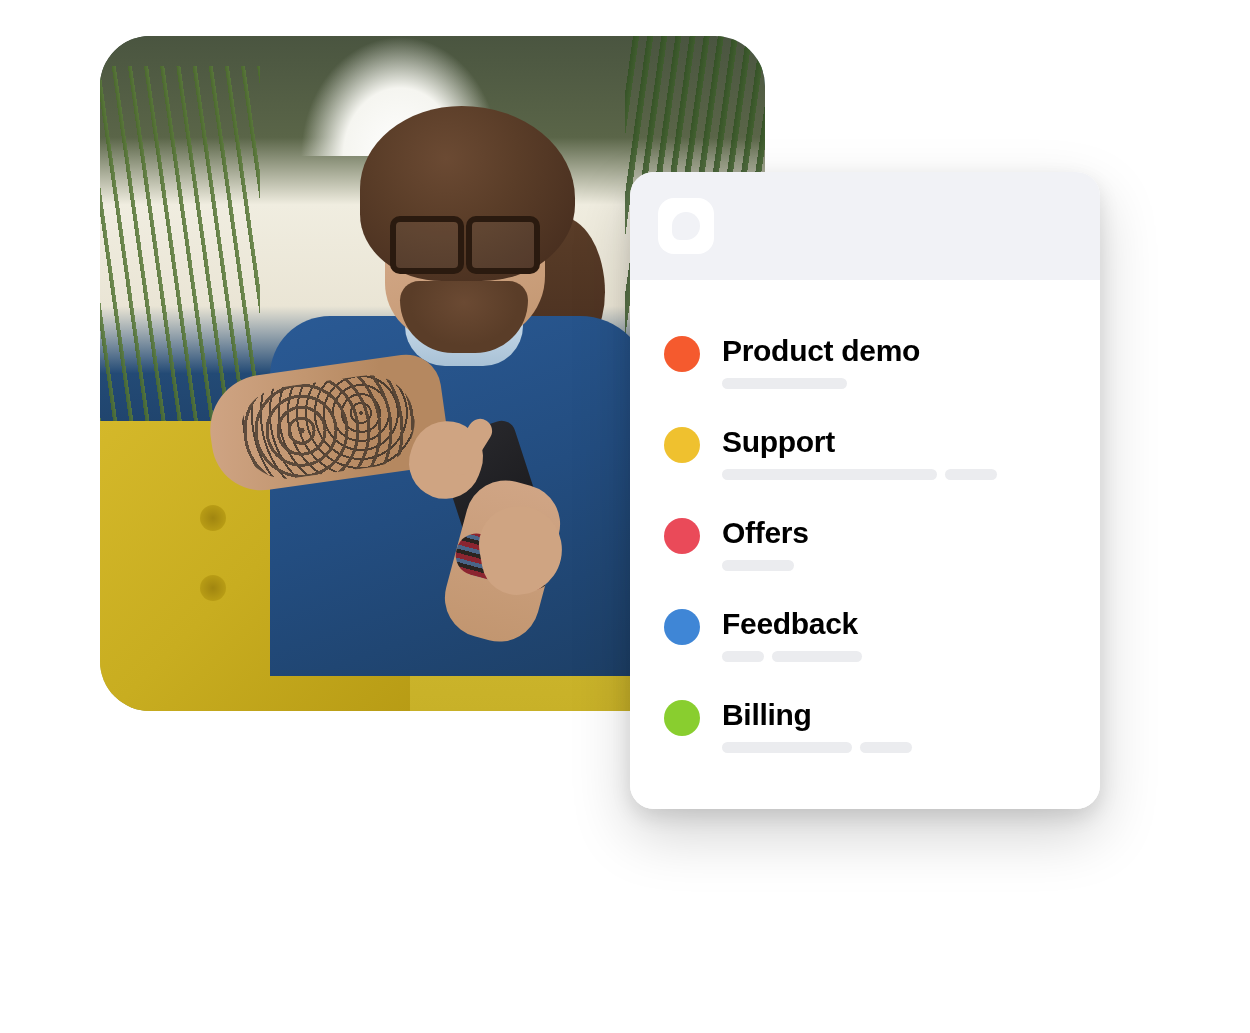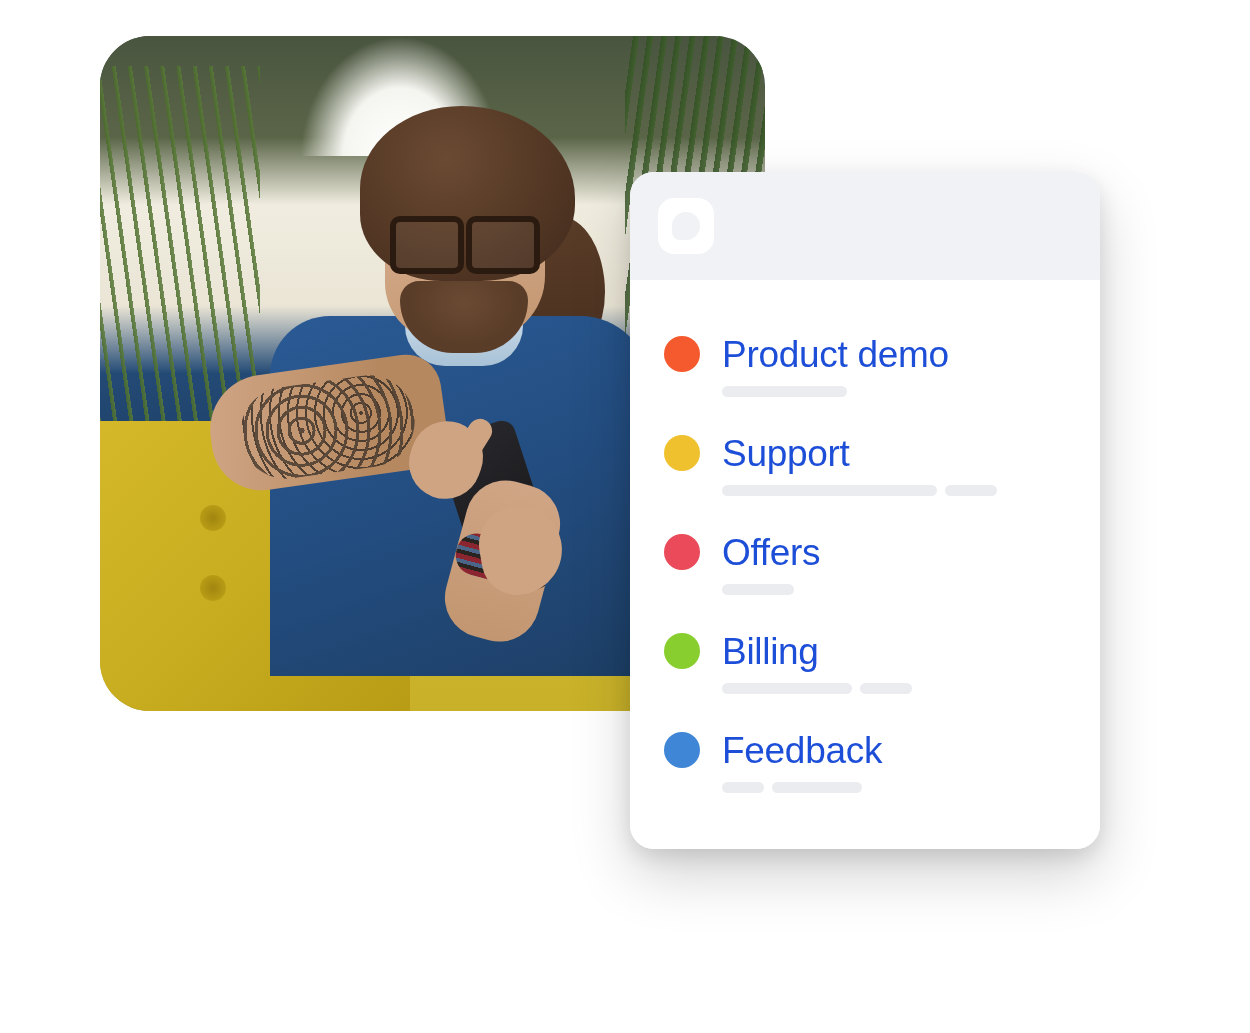--- a/index.html
+++ b/index.html
@@ -307,23 +307,23 @@
       width: 36px;
       height: 36px;
       border-radius: 50%;
       flex-shrink: 0;
       margin-top: 2px;
     }
     .item-content {
       flex: 1;
     }
     .item-label {
-      font-size: 37px;
-      font-weight: 400;
-      color: #1d4ed8;
+      font-size: 30px;
+      font-weight: 700;
+      color: #000000;
       letter-spacing: -0.3px;
       margin-bottom: 10px;
     }
     .placeholder-row {
       display: flex;
       gap: 8px;
     }
     .ph {
       height: 11px;
       background: #ebecef;
@@ -395,37 +395,37 @@
         <div class="dot" style="background:#ea4a59"></div>
         <div class="item-content">
           <div class="item-label">Offers</div>
           <div class="placeholder-row">
             <div class="ph" style="width:72px"></div>
           </div>
         </div>
       </div>
 
       <div class="menu-item">
+        <div class="dot" style="background:#3f86d6"></div>
+        <div class="item-content">
+          <div class="item-label">Feedback</div>
+          <div class="placeholder-row">
+            <div class="ph" style="width:42px"></div>
+            <div class="ph" style="width:90px"></div>
+          </div>
+        </div>
+      </div>
+
+      <div class="menu-item">
         <div class="dot" style="background:#89ce2f"></div>
         <div class="item-content">
           <div class="item-label">Billing</div>
           <div class="placeholder-row">
             <div class="ph" style="width:130px"></div>
             <div class="ph" style="width:52px"></div>
           </div>
         </div>
       </div>
 
-      <div class="menu-item">
-        <div class="dot" style="background:#3f86d6"></div>
-        <div class="item-content">
-          <div class="item-label">Feedback</div>
-          <div class="placeholder-row">
-            <div class="ph" style="width:42px"></div>
-            <div class="ph" style="width:90px"></div>
-          </div>
-        </div>
-      </div>
-
     </div>
   </div>
 
 </div>
 
 </body></html>

